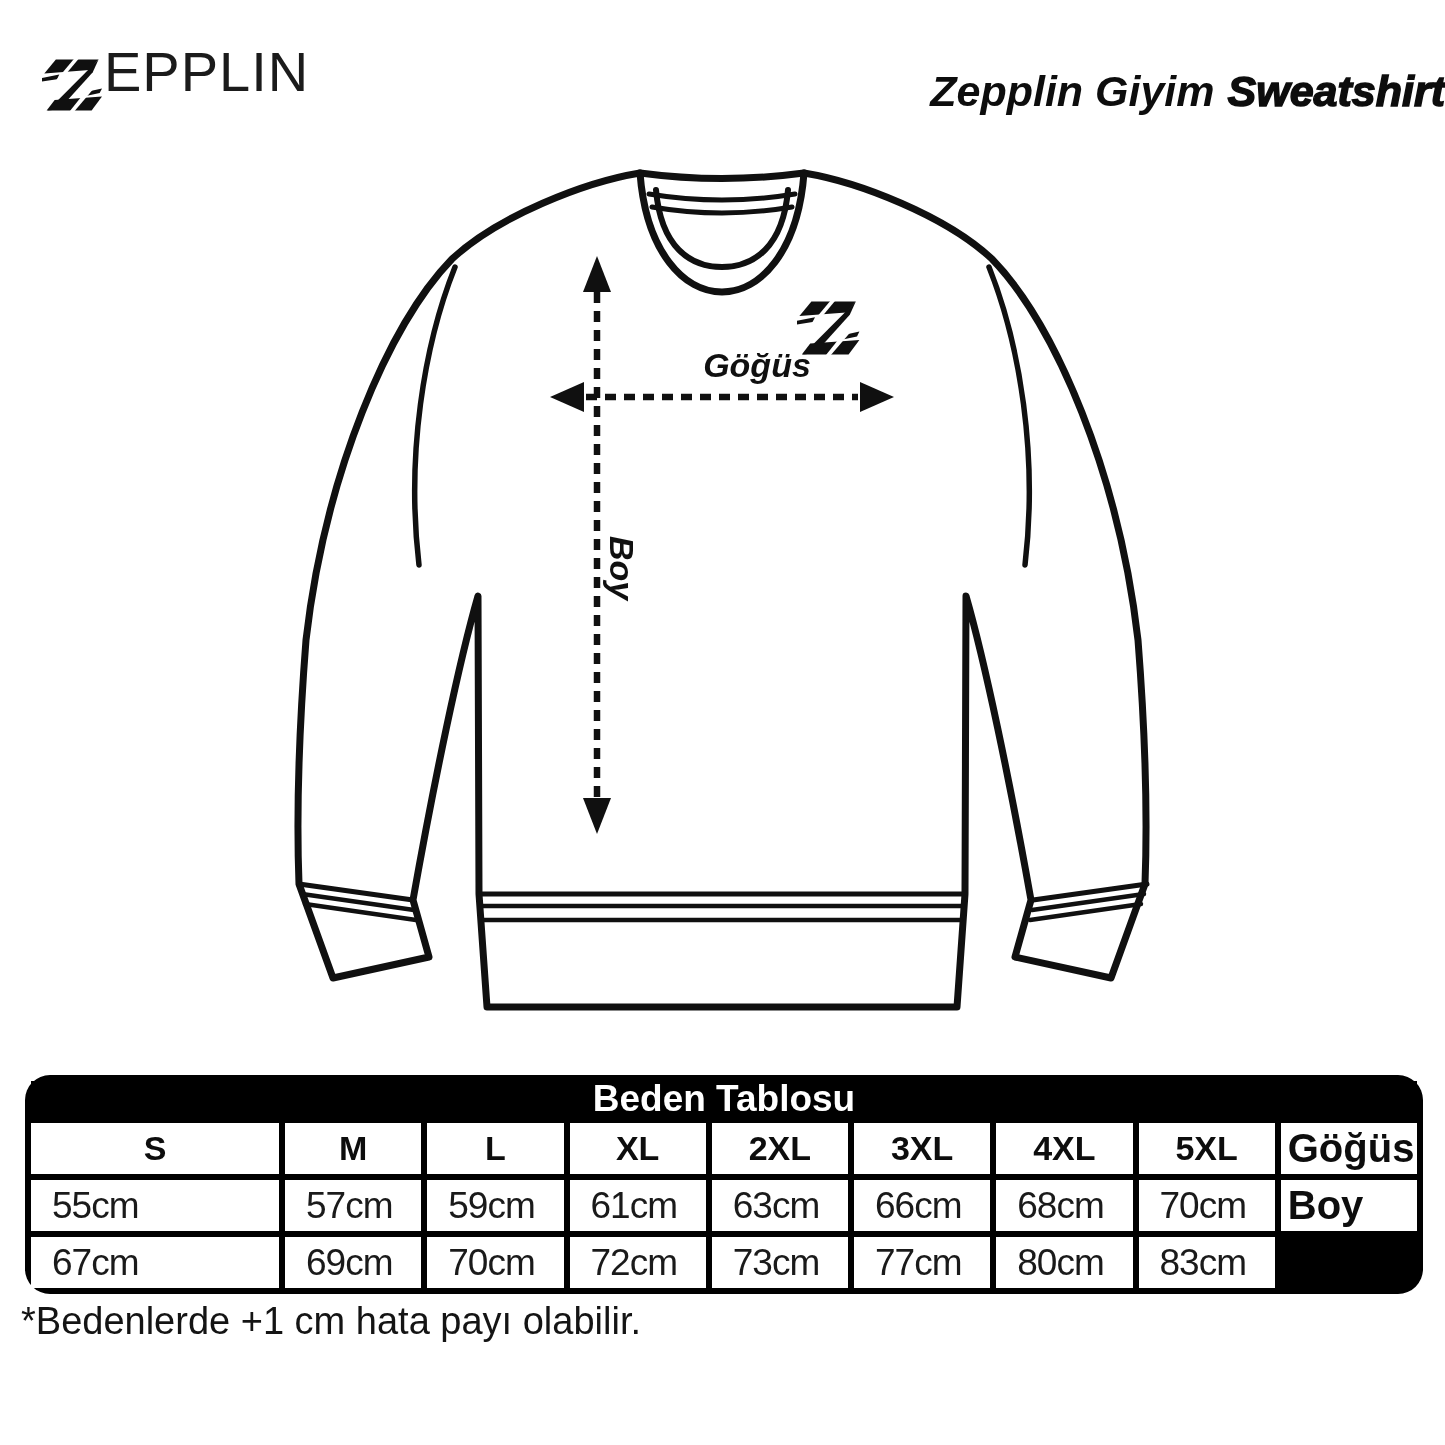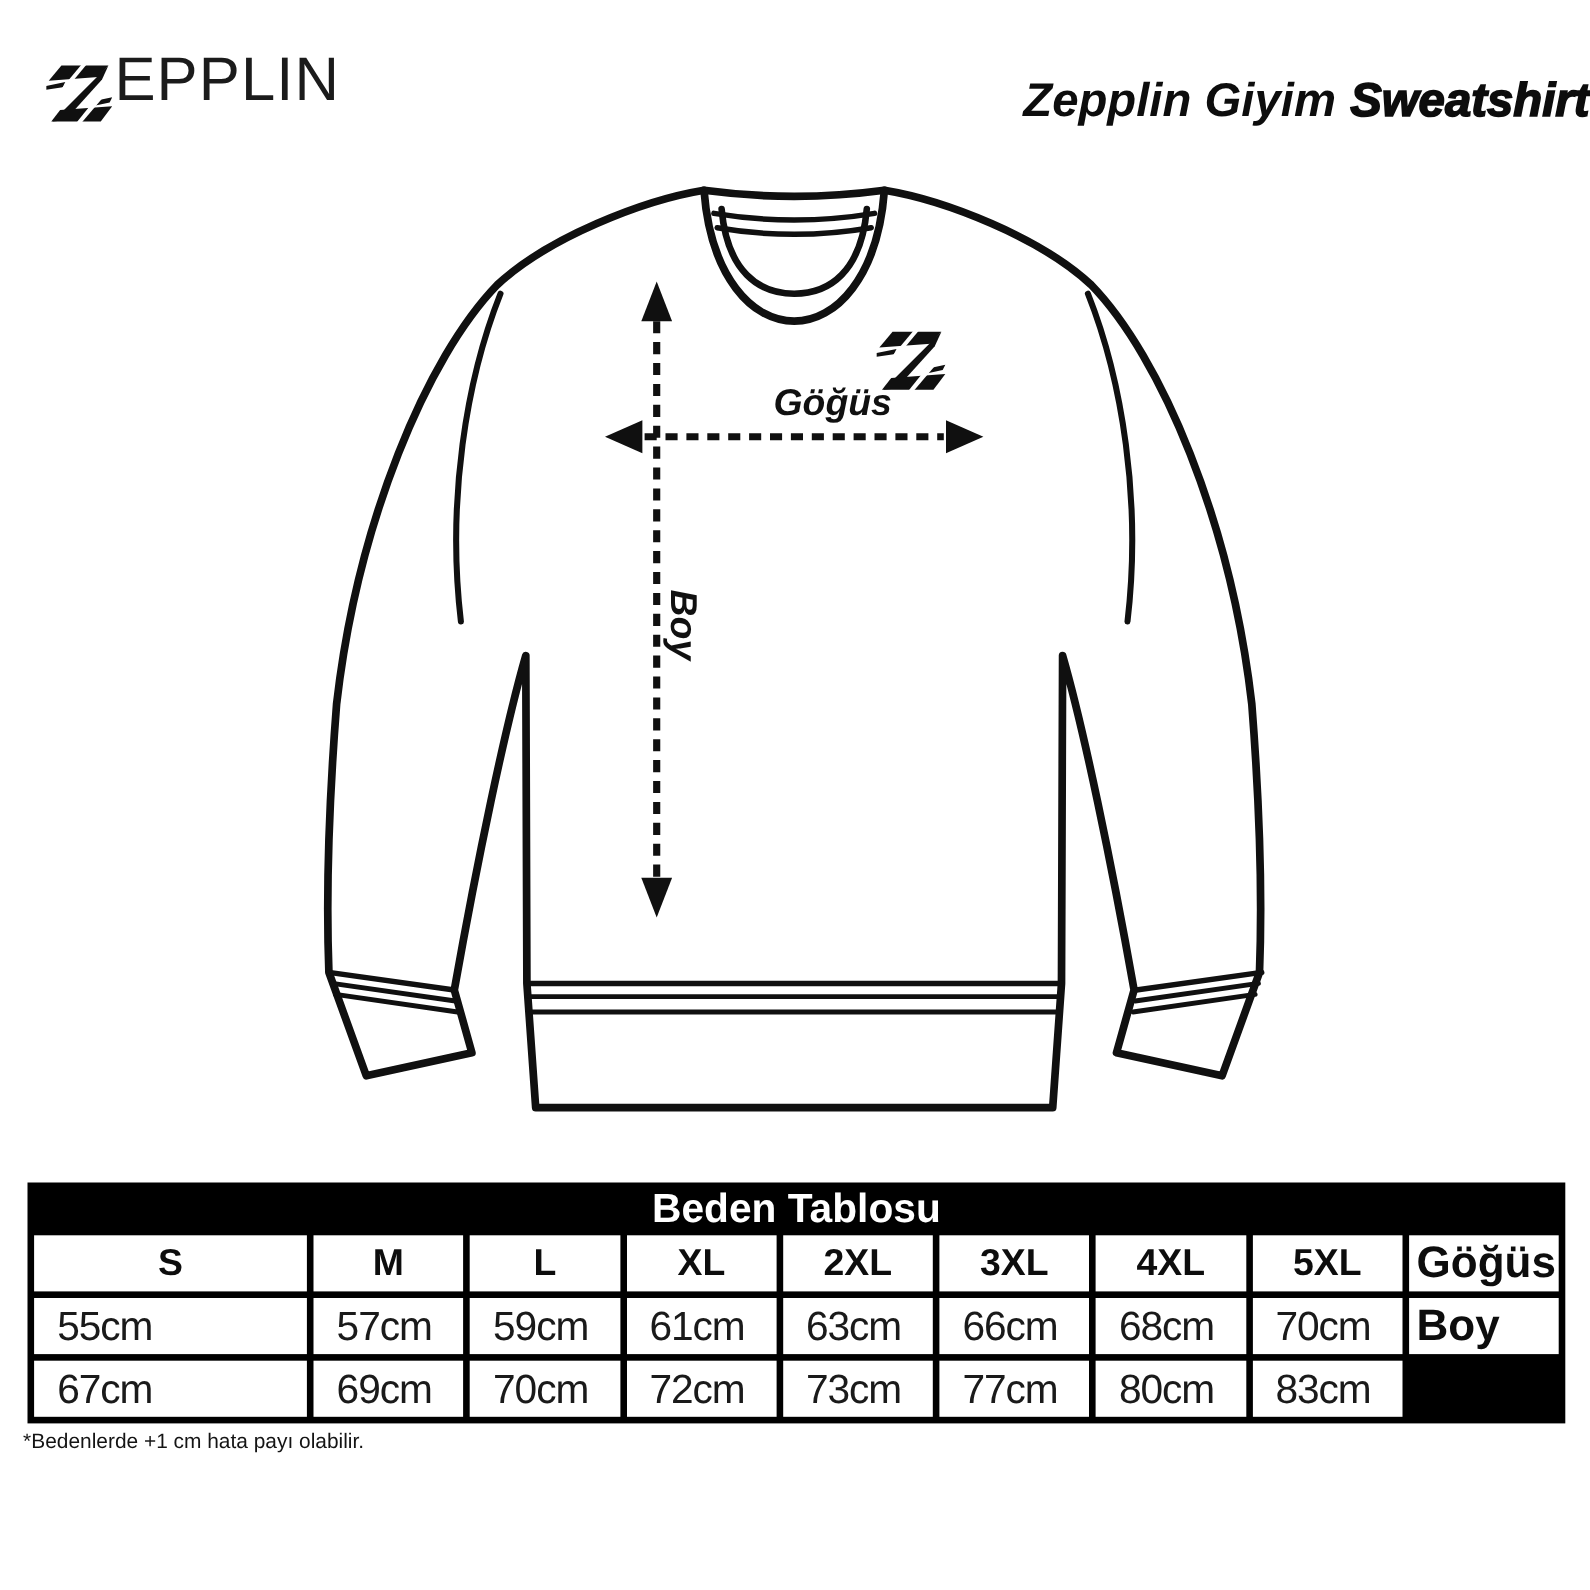--- a/index.html
+++ b/index.html
@@ -22,34 +22,34 @@
   .page-title .prefix{font-weight:700;margin-right:13px;}
   .page-title .product{font-weight:700;-webkit-text-stroke:1.5px #0d0d0d;}
   
   .figure{position:absolute;left:0;top:150px;width:1445px;height:880px;}
   .figure text{font-family:"Liberation Sans", sans-serif;}
   .diag-label{font-size:34px;font-style:italic;font-weight:700;fill:#101010;}
   
   .size-table{
     position:absolute;left:25px;top:1075px;width:1398px;box-sizing:border-box;
     background:#000000;display:grid;grid-template-columns:248px repeat(8,1fr);
-    gap:6px;padding:6px;
+    gap:6px;padding:6px;border-radius:25px;
   }
   .table-title{
     grid-column:1 / -1;height:36px;display:flex;align-items:center;justify-content:center;
     color:#ffffff;font-size:37px;font-weight:700;background:#000000;
   }
   .cell{background:#ffffff;height:51px;display:flex;align-items:center;color:#0d0d0d;}
   .cell.center{justify-content:center;}
   .cell.corner{font-size:41px;font-weight:700;}
   .cell.size-h{font-size:34px;font-weight:700;}
   .cell.rowlabel{font-size:40px;font-weight:700;padding-left:7px;}
   .cell.val{font-size:37px;font-weight:400;padding-left:21px;letter-spacing:-1px;color:#1a1a1a;}
   
-  .footnote{position:absolute;left:21px;top:1300px;font-size:19px;color:#141414;}
+  .footnote{position:absolute;left:21px;top:1300px;font-size:38px;color:#141414;}
 </style>
 </head>
 <body>
 
 <div class="brand">
   <svg class="zmark" viewBox="0 0 104 100" aria-hidden="true">
     <use href="#zglyph"></use>
   </svg>
   <span class="brand-text">EPPLIN</span>
 </div>

